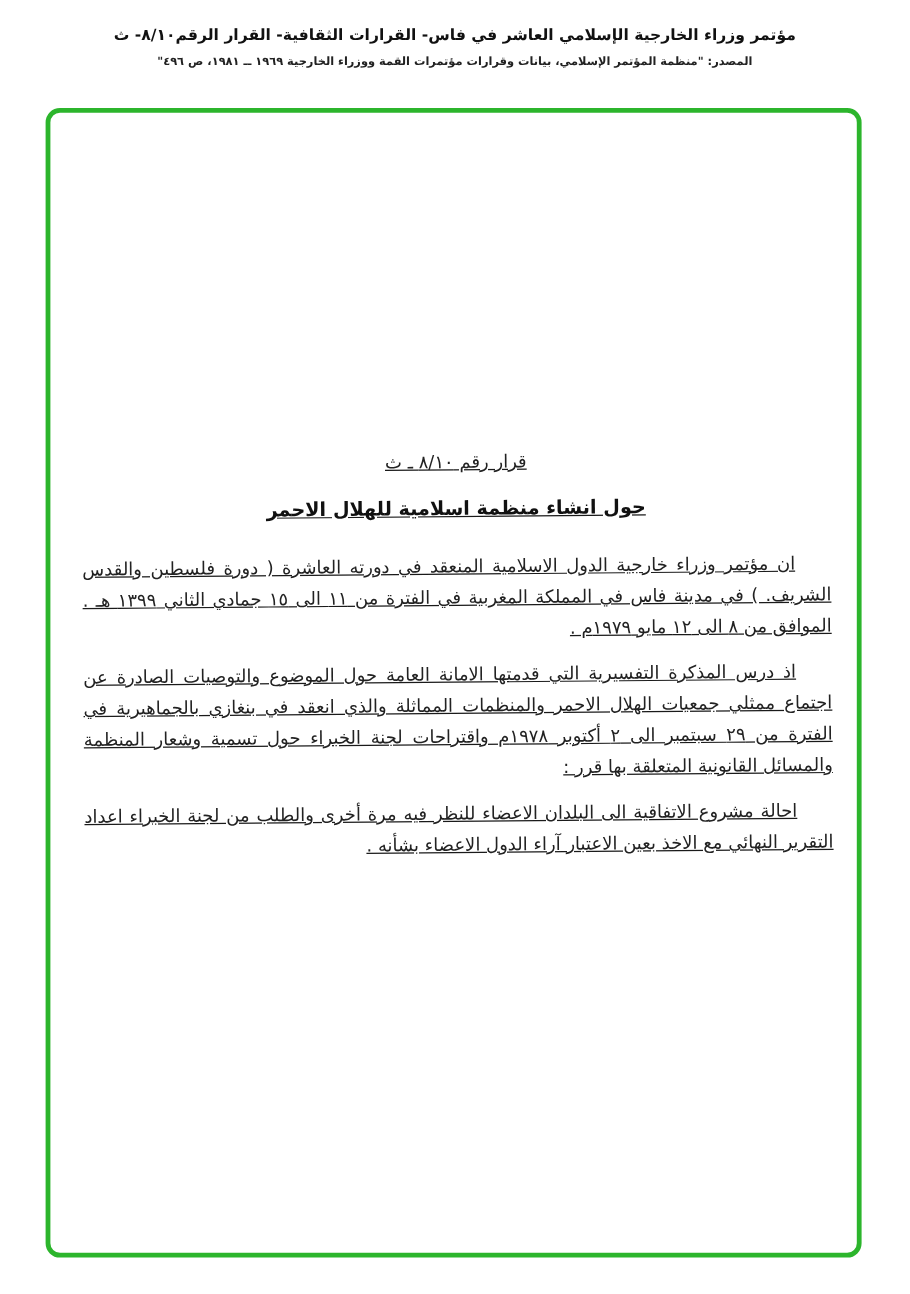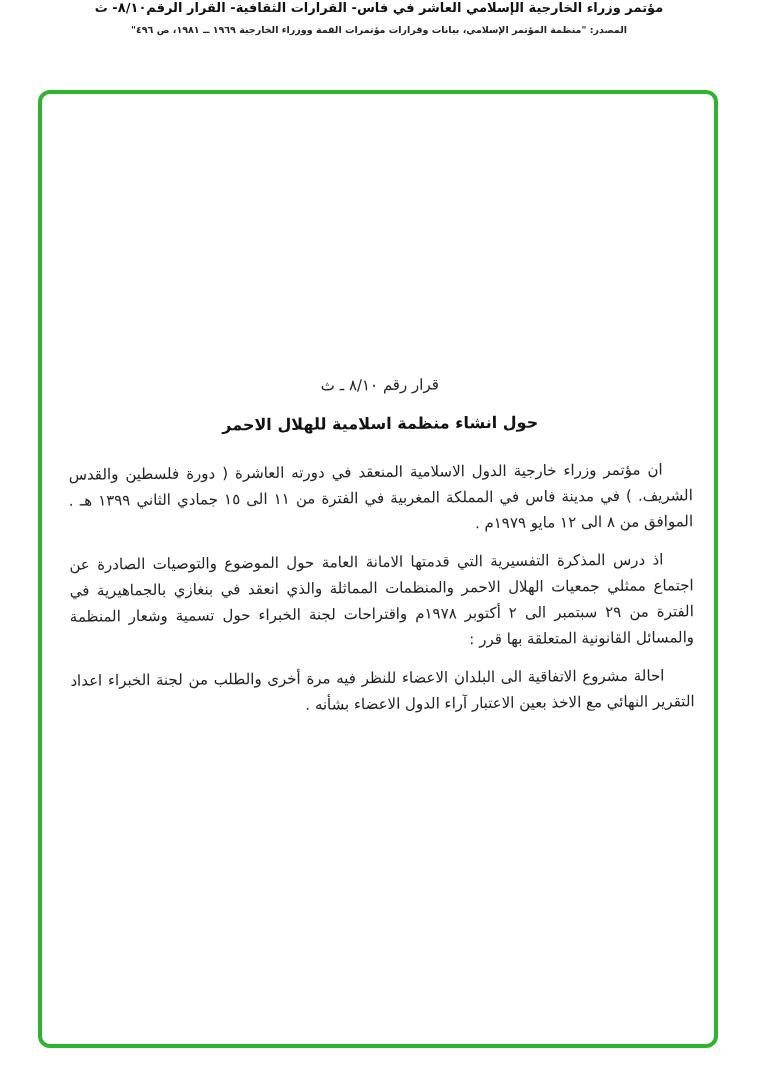--- a/index.html
+++ b/index.html
@@ -12,20 +12,21 @@
     width: 758px;
     height: 1078px;
     background: #ffffff;
     overflow: hidden;
     font-family: "DejaVu Sans", sans-serif;
     color: #1a1a1a;
   }
   .page-header {
     direction: rtl;
     text-align: center;
+    padding-top: 22px;
   }
   .header-title {
     font-size: 13px;
     font-weight: bold;
     color: #111111;
     letter-spacing: 0.2px;
   }
   .header-source {
     font-size: 9.5px;
     font-weight: bold;
@@ -74,21 +75,21 @@
 </head>
 <body>
 
 <div class="page">
 
   <header class="page-header">
     <div class="header-title">مؤتمر وزراء الخارجية الإسلامي العاشر في فاس- القرارات الثقافية- القرار الرقم٨/١٠- ث</div>
     <div class="header-source">المصدر: "منظمة المؤتمر الإسلامي، بيانات وقرارات مؤتمرات القمة ووزراء الخارجية ١٩٦٩ ــ ١٩٨١، ص ٤٩٦"</div>
   </header>
 
-  <div class="doc-frame" style="border-color: rgb(44, 181, 44);">
+  <div class="doc-frame" style="border-color: rgb(44, 181, 44); text-decoration: underline;">
     <div class="doc-content">
 
       <div class="doc-title">قرار رقم ٨/١٠ ـ ث</div>
 
       <div class="doc-subtitle">حول انشاء منظمة اسلامية للهلال الاحمر</div>
 
       <p class="para">ان مؤتمر وزراء خارجية الدول الاسلامية المنعقد في دورته العاشرة ( دورة فلسطين والقدس الشريف. ) في مدينة فاس في المملكة المغربية في الفترة من ١١ الى ١٥ جمادي الثاني ١٣٩٩ هـ . الموافق من ٨ الى ١٢ مايو ١٩٧٩م .</p>
 
       <p class="para">اذ درس المذكرة التفسيرية التي قدمتها الامانة العامة حول الموضوع والتوصيات الصادرة عن اجتماع ممثلي جمعيات الهلال الاحمر والمنظمات المماثلة والذي انعقد في بنغازي بالجماهيرية في الفترة من ٢٩ سبتمبر الى ٢ أكتوبر ١٩٧٨م واقتراحات لجنة الخبراء حول تسمية وشعار المنظمة والمسائل القانونية المتعلقة بها قرر :</p>
 

